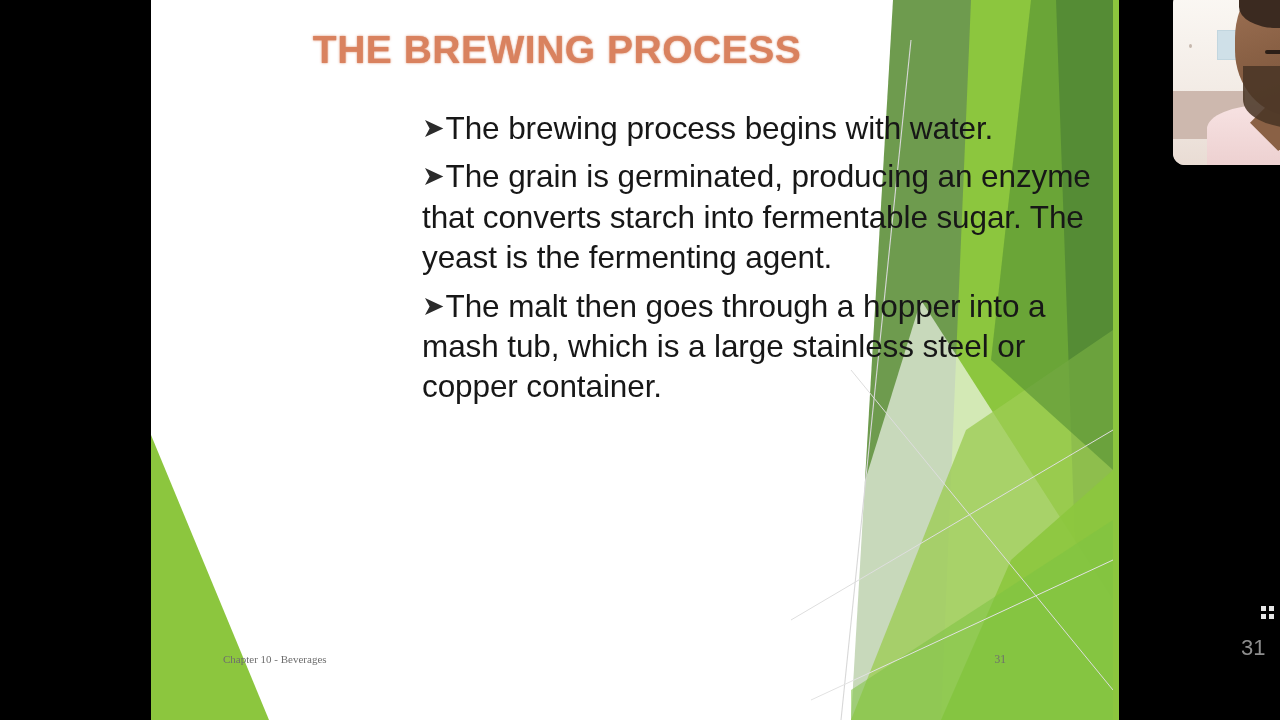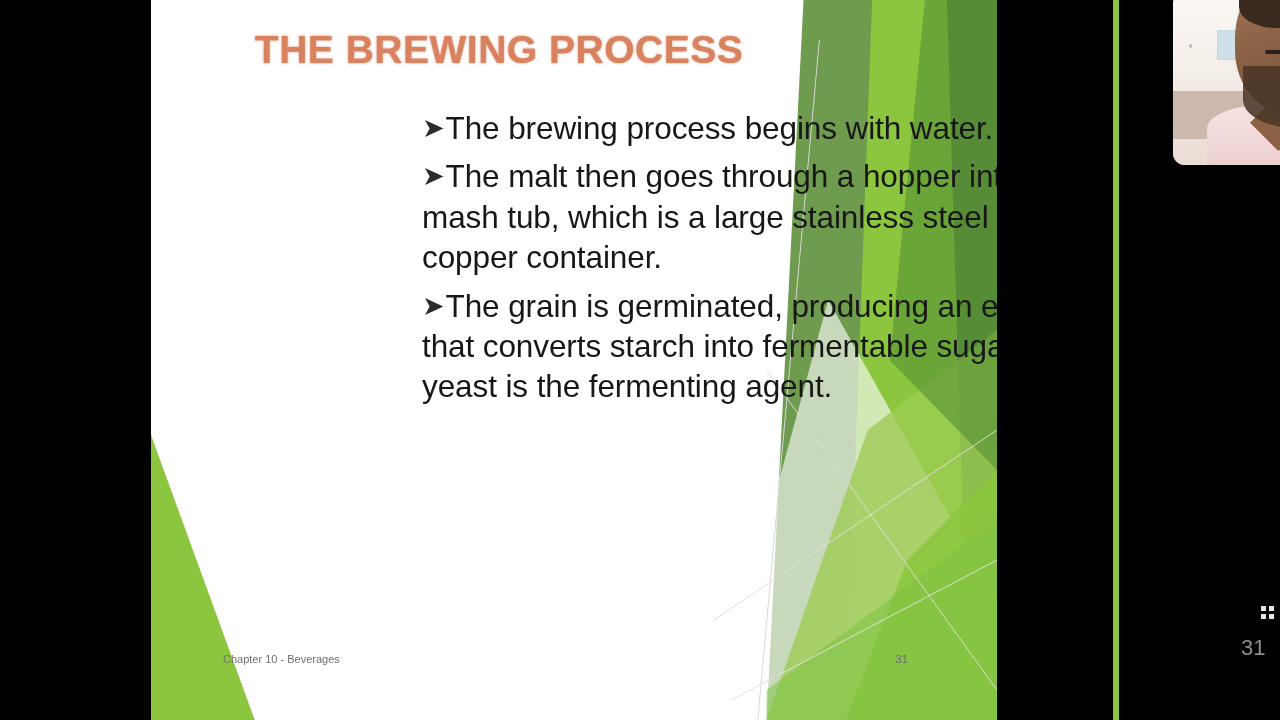--- a/index.html
+++ b/index.html
@@ -13,21 +13,21 @@
   #app {
     position:relative;
     width:1280px; height:720px;
     background:#000;
   }
 
   
   #slide-stage {
     position:absolute;
     left:151px; top:0;
-    width:846px; height:720px;
+    width:962px; height:720px;
     background:#ffffff;
     overflow:hidden;
   }
 
   
   .slide-bg { position:absolute; inset:0; width:100%; height:100%; }
 
   
   #slide-title {
     position:absolute;
@@ -64,26 +64,26 @@
     color:#2b2b2b;
     line-height:1;
     position:relative;
     top:-2px;
     padding-right:1px;
   }
 
   
   #slide-footer {
     position:absolute;
-    left:72px; right:89px; bottom:55px;
+    left:72px; right:107px; bottom:55px;
     display:flex; justify-content:space-between; align-items:baseline;
     z-index:3;
     color:#6e6e6e;
     font-size:11px;
-    font-family:Liberation Sans, sans-serif;
+    font-family:Liberation Serif, serif;
   }
   #slide-footer .fnum { color:#6e6e6e; font-size:11.5px; }
 
   
   #meeting-panel {
     position:absolute;
     left:1113px; top:0;
     width:167px; height:720px;
     background:#000;
     overflow:hidden;
@@ -236,24 +236,24 @@
       <line x1="660" y1="700" x2="962" y2="560" stroke="#e2e2e2" stroke-width="1"></line>
     </svg>
 
     <h1 id="slide-title">THE BREWING PROCESS</h1>
 
     <div id="slide-body">
       <p class="para">
         <span class="bullet-mark">➤</span><span>The brewing process begins with water.</span>
       </p>
       <p class="para">
-        <span class="bullet-mark">➤</span><span>The malt then goes through a hopper into a mash tub, which is a large stainless steel or copper container.</span>
+        <span class="bullet-mark">➤</span><span>The grain is germinated, producing an enzyme that converts starch into fermentable sugar. The yeast is the fermenting agent.</span>
       </p>
       <p class="para">
-        <span class="bullet-mark">➤</span><span>The grain is germinated, producing an enzyme that converts starch into fermentable sugar. The yeast is the fermenting agent.</span>
+        <span class="bullet-mark">➤</span><span>The malt then goes through a hopper into a mash tub, which is a large stainless steel or copper container.</span>
       </p>
     </div>
 
     <div id="slide-footer">
       <span>Chapter 10 - Beverages</span>
       <span class="fnum">31</span>
     </div>
   </div>
 
   <div id="meeting-panel">

